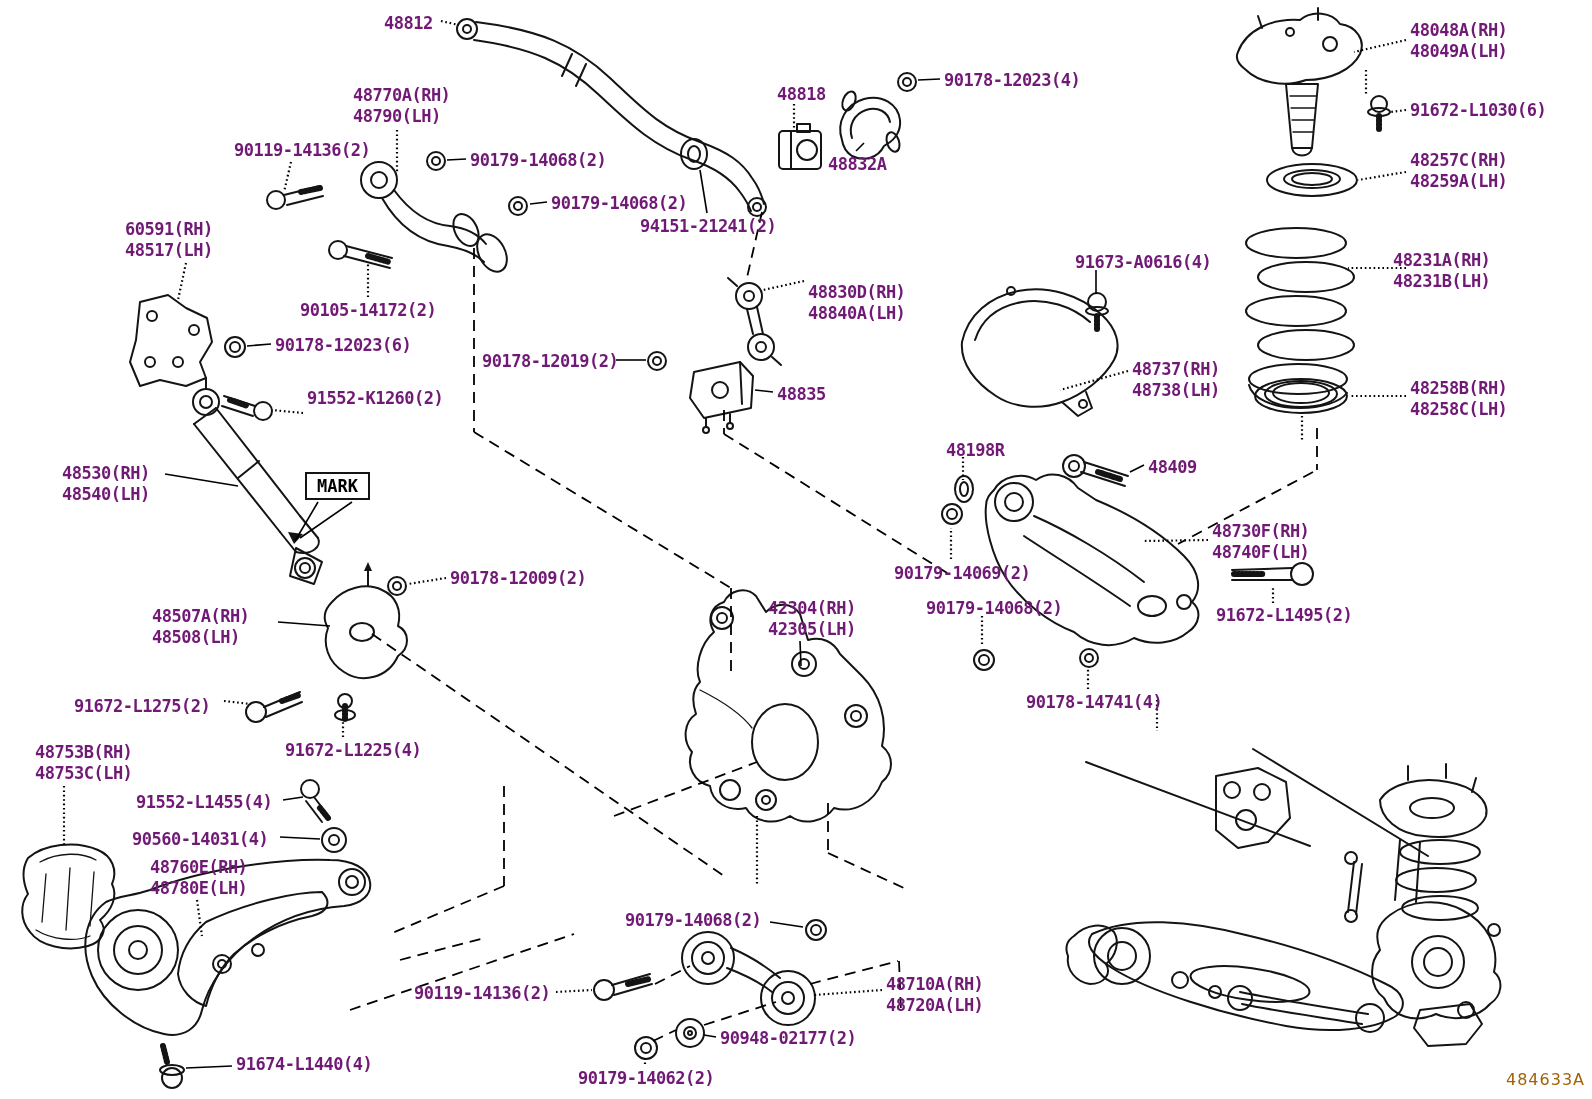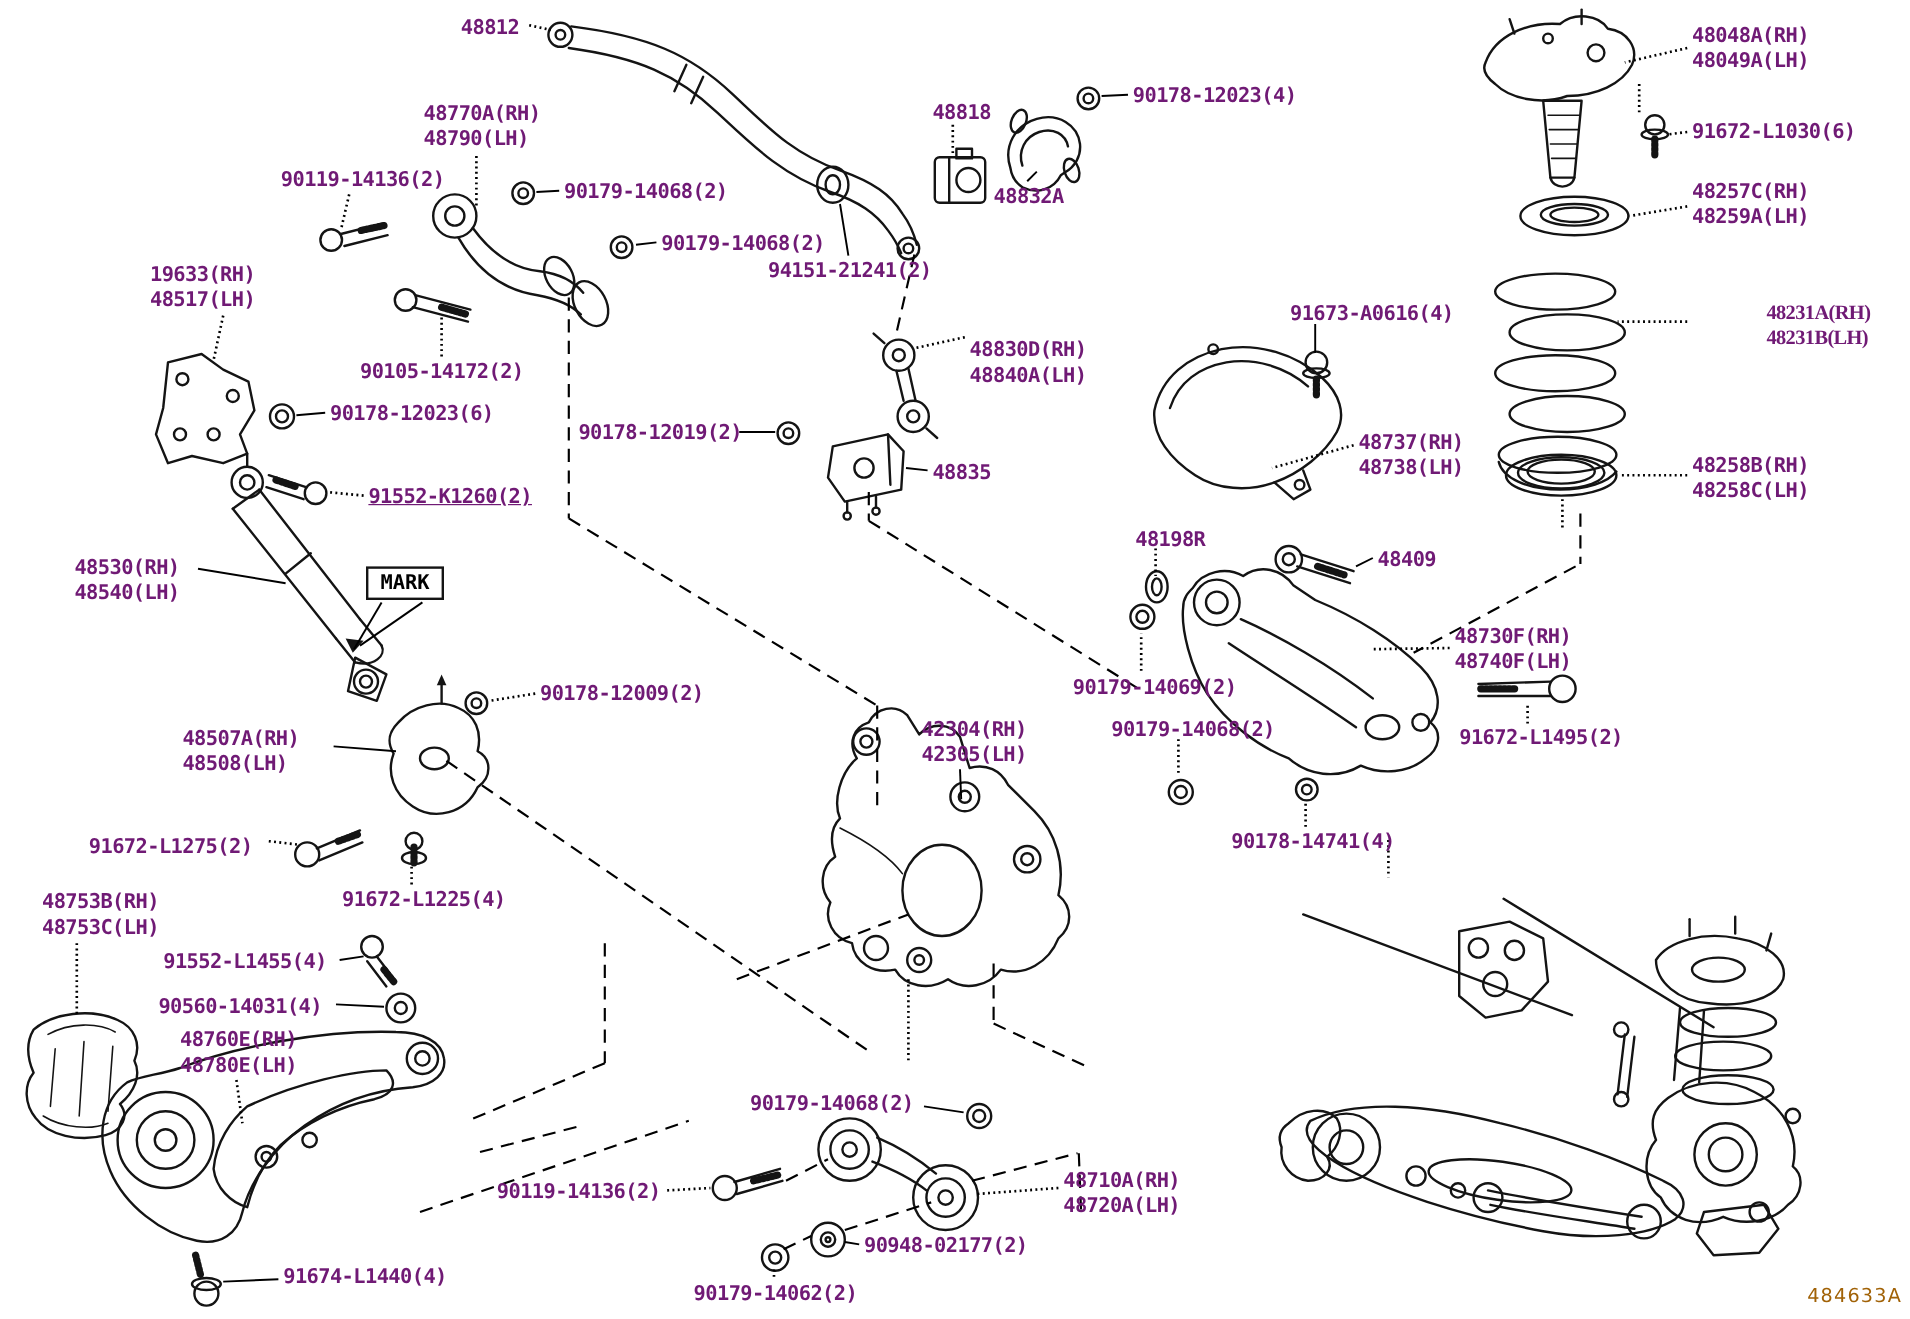--- a/index.html
+++ b/index.html
@@ -452,26 +452,26 @@
       <div class="part-label" style="left: 234px; top: 140px;"><div>90119-14136(2)</div></div>
       <div class="part-label" style="left: 470px; top: 150px;"><div>90179-14068(2)</div></div>
       <div class="part-label" style="left: 551px; top: 193px;"><div>90179-14068(2)</div></div>
       <div class="part-label" style="left: 640px; top: 216px;"><div>94151-21241(2)</div></div>
       <div class="part-label" style="left: 777px; top: 84px;"><div>48818</div></div>
       <div class="part-label" style="left: 944px; top: 70px;"><div>90178-12023(4)</div></div>
       <div class="part-label" style="left: 828px; top: 154px;"><div>48832A</div></div>
       <div class="part-label" style="left: 1410px; top: 20px;"><div>48048A(RH)</div><div>48049A(LH)</div></div>
       <div class="part-label" style="left: 1410px; top: 100px;"><div>91672-L1030(6)</div></div>
       <div class="part-label" style="left: 1410px; top: 150px;"><div>48257C(RH)</div><div>48259A(LH)</div></div>
-      <div class="part-label" style="left: 1472px; top: 250px; font-family: Liberation Serif, serif;"><div>48231A(RH)</div><div>48231B(LH)</div></div>
+      <div class="part-label" style="left: 1393px; top: 250px;"><div>48231A(RH)</div><div>48231B(LH)</div></div>
       <div class="part-label" style="left: 1410px; top: 378px;"><div>48258B(RH)</div><div>48258C(LH)</div></div>
-      <div class="part-label" style="left: 125px; top: 219px;"><div>19633(RH)</div><div>48517(LH)</div></div>
+      <div class="part-label" style="left: 125px; top: 219px;"><div>60591(RH)</div><div>48517(LH)</div></div>
       <div class="part-label" style="left: 300px; top: 300px;"><div>90105-14172(2)</div></div>
       <div class="part-label" style="left: 275px; top: 335px;"><div>90178-12023(6)</div></div>
-      <div class="part-label" style="left: 307px; top: 404px; text-decoration: underline;"><div>91552-K1260(2)</div></div>
+      <div class="part-label" style="left: 307px; top: 388px;"><div>91552-K1260(2)</div></div>
       <div class="part-label" style="left: 808px; top: 266px; margin-top: 16px;"><div>48830D(RH)</div><div>48840A(LH)</div></div>
       <div class="part-label" style="left: 1050px; top: 252px; margin-left: 25px;"><div>91673-A0616(4)</div></div>
       <div class="part-label" style="left: 482px; top: 351px;"><div>90178-12019(2)</div></div>
       <div class="part-label" style="left: 777px; top: 384px;"><div>48835</div></div>
       <div class="part-label" style="left: 1132px; top: 359px;"><div>48737(RH)</div><div>48738(LH)</div></div>
       <div class="part-label" style="left: 62px; top: 463px;"><div>48530(RH)</div><div>48540(LH)</div></div>
       <div class="part-label" style="left: 946px; top: 440px;"><div>48198R</div></div>
       <div class="part-label" style="left: 1148px; top: 457px;"><div>48409</div></div>
       <div class="part-label" style="left: 1212px; top: 521px;"><div>48730F(RH)</div><div>48740F(LH)</div></div>
       <div class="part-label" style="left: 894px; top: 563px;"><div>90179-14069(2)</div></div>

